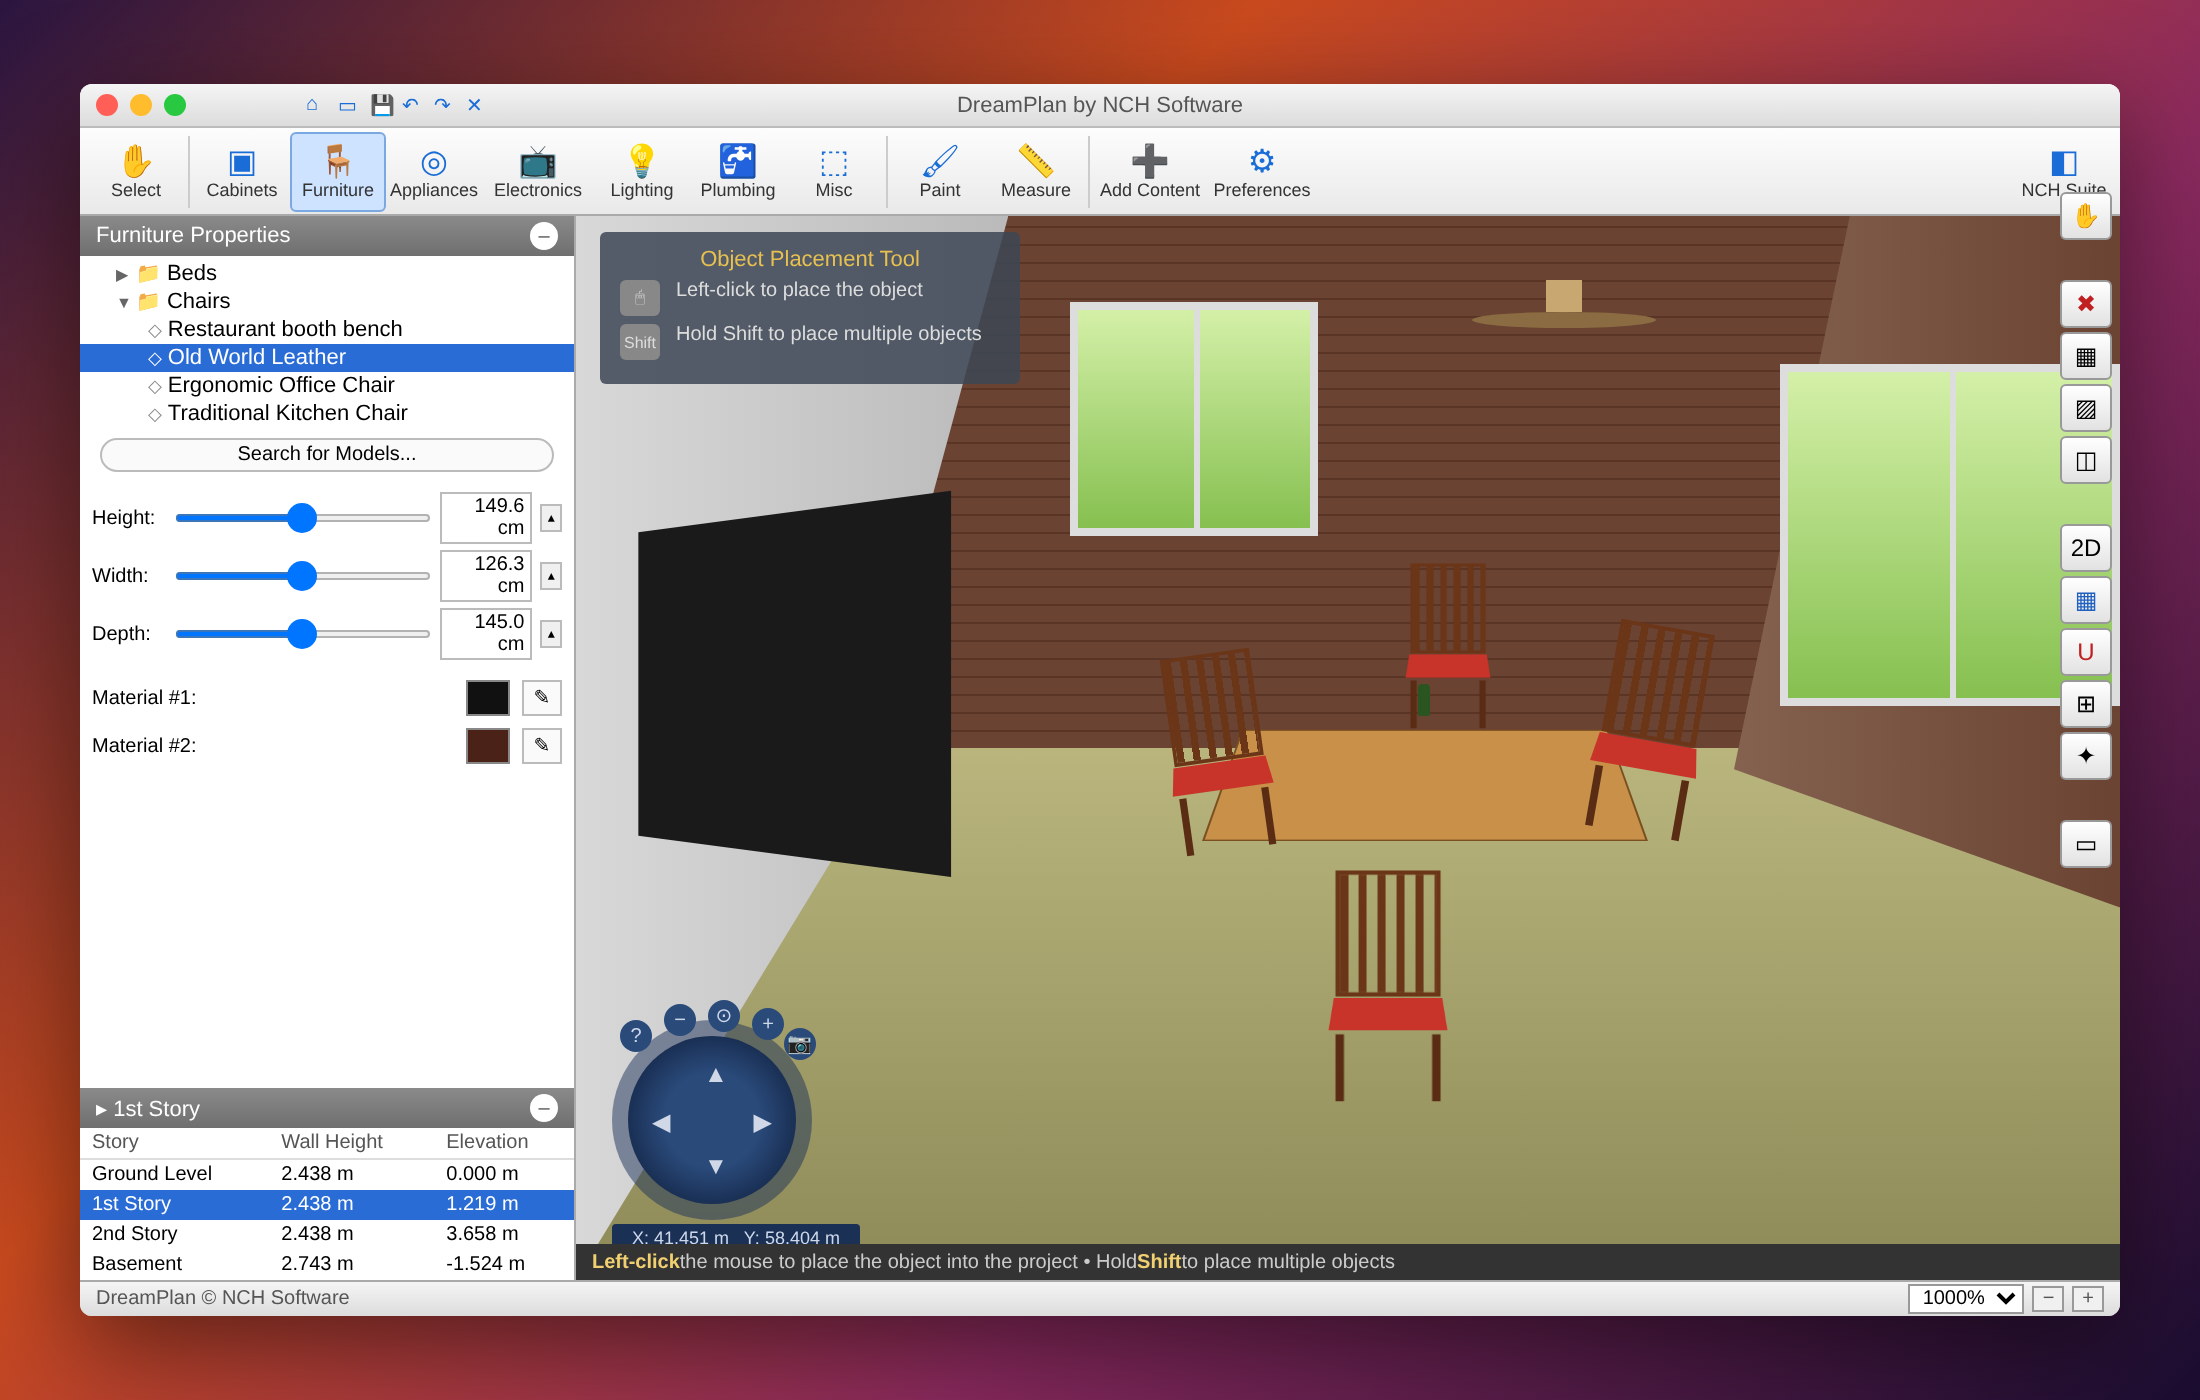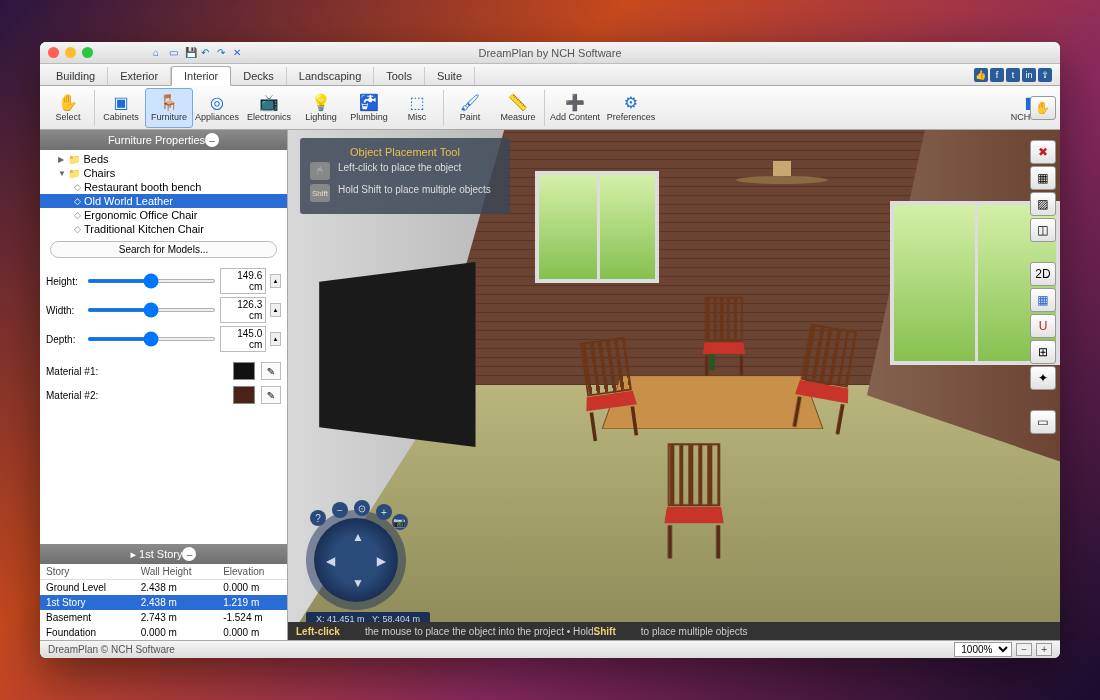--- a/index.html
+++ b/index.html
@@ -19,21 +19,21 @@
 .social span { width: 14px; height: 14px; background: #2b5c9a; color: #fff; font-size: 9px; display: flex; align-items: center; justify-content: center; border-radius: 2px;}
 .toolbar { height: 44px; background: linear-gradient(#fdfdfd,#e9e9e9); border-bottom: 1px solid #aaa; display: flex; align-items: center; padding: 0 4px; gap: 0; }
 .toolbtn { display: flex; flex-direction: column; align-items: center; justify-content: center; width: 48px; height: 40px; font-size: 9px; color: #333; border-radius: 3px; cursor: pointer; }
 .toolbtn.wide{ width:56px;}
 .toolbtn.active { background: #cde3ff; border: 1px solid #7aa8e0; }
 .toolbtn .ico { width: 20px; height: 18px; display: flex; align-items: center; justify-content: center; font-size: 16px; color: #1a6dd6; }
 .toolsep { width: 1px; height: 36px; background: #ccc; margin: 0 2px;}
 .toolbar .spacer{ flex: 1; }
 .mainarea { flex: 1; display: flex; min-height: 0; }
 .sidebar { width: 248px; background: #fff; display: flex; flex-direction: column; border-right: 1px solid #aaa; }
-.panelhdr { background: linear-gradient(#8a8a8a,#6f6f6f); color: #fff; font-size: 11px; padding: 3px 8px; display: flex; justify-content: center; align-items: center; }
+.panelhdr { background: linear-gradient(#8a8a8a,#6f6f6f); color: #fff; font-size: 11px; padding: 3px 8px; display: flex; justify-content: space-between; align-items: center; }
 .panelhdr .collapse{ width:14px;height:14px;background:#fff;border-radius:50%;color:#555;font-size:10px;display:flex;align-items:center;justify-content:center;cursor:pointer;}
 .tree { font-size: 11px; padding: 2px 0; overflow-y: auto; }
 .tree-row { display: flex; align-items: center; padding: 1px 4px; cursor: pointer; white-space: nowrap; }
 .tree-row.sel { background: #2a6cd6; color: #fff; }
 .tree-row .arrow{ width: 10px; display:inline-block; font-size: 8px; color:#666;}
 .tree-row .fold{ color:#d4a848; margin-right:3px; font-size:10px;}
 .tree-row .itm{ color:#888; margin-right:3px; font-size:9px;}
 .tree-row.sel .arrow,.tree-row.sel .fold,.tree-row.sel .itm{color:#fff;}
 .indent1{padding-left:18px;} .indent2{padding-left:34px;}
 .searchbtn{ margin: 3px 10px; border:1px solid #bbb; border-radius:10px; font-size:10px; text-align:center; padding:2px; cursor:pointer; background:#fafafa;}
@@ -95,21 +95,21 @@
 .coords{position:absolute;left:18px;bottom:14px;background:#1a3055;color:#cdd8ea;font-size:9px;padding:2px 10px;border-radius:2px;}
 .righttools{ position:absolute; right:2px; top:54px; width:28px; display:flex; flex-direction:column; gap:2px; }
 .righttools .rt{width:26px;height:24px;border:1px solid #999;border-radius:3px;background:linear-gradient(#fff,#e2e2e2);display:flex;align-items:center;justify-content:center;font-size:12px;cursor:pointer;}
 .righttools .rt.gap{margin-top:18px;}
 .statusbar { height:18px; background:linear-gradient(#f5f5f5,#dcdcdc); border-top:1px solid #aaa; display:flex; align-items:center; font-size:10px; color:#555; padding:0 8px;}
 .statusbar .zoom{margin-left:auto;display:flex;align-items:center;gap:4px;}
 .statusbar select{font-size:10px;border:1px solid #999;background:#fff;padding:0 2px;}
 .statusbar .zbtn{border:1px solid #999;background:#f0f0f0;padding:0 4px;cursor:pointer;}
 .hintbar{position:absolute;left:0;right:0;bottom:0;height:18px;background:#333;color:#e8c050;font-size:10px;display:flex;align-items:center;padding:0 8px;}
 .hintbar b{color:#f0d070;}
-.hintbar .grey{color:#ccc;margin-left:25px;}
+.hintbar .grey{color:#ccc;}
 </style>
 </head>
 <body>
 
 <div class="window">
 
   <div class="titlebar">
     <div class="traffic">
       <div class="tl red"></div>
       <div class="tl yel"></div>
@@ -119,36 +119,20 @@
       <span>⌂</span>
       <span>▭</span>
       <span>💾</span>
       <span>↶</span>
       <span>↷</span>
       <span>✕</span>
     </div>
     <div class="title">DreamPlan by NCH Software</div>
   </div>
 
-  <div class="tabbar">
-    <div class="tab">Building</div>
-    <div class="tab">Exterior</div>
-    <div class="tab active">Interior</div>
-    <div class="tab">Decks</div>
-    <div class="tab">Landscaping</div>
-    <div class="tab">Tools</div>
-    <div class="tab">Suite</div>
-    <div class="social">
-      <span>👍</span>
-      <span>f</span>
-      <span>t</span>
-      <span>in</span>
-      <span>⇪</span>
-    </div>
-  </div>
 
   <div class="toolbar">
     <div class="toolbtn">
         <div class="ico">✋</div>
         <span>Select</span>
       </div>
     <div class="toolsep"></div>
     <div class="toolbtn">
         <div class="ico">▣</div>
         <span>Cabinets</span>
@@ -286,28 +270,28 @@
                 <td>Ground Level</td>
                 <td>2.438 m</td>
                 <td>0.000 m</td>
               </tr>
           <tr class="sel">
                 <td>1st Story</td>
                 <td>2.438 m</td>
                 <td>1.219 m</td>
               </tr>
           <tr>
+                <td>2nd Story</td>
+                <td>2.438 m</td>
+                <td>3.658 m</td>
+              </tr>
+          <tr>
                 <td>Basement</td>
                 <td>2.743 m</td>
                 <td>-1.524 m</td>
-              </tr>
-          <tr>
-                <td>Foundation</td>
-                <td>0.000 m</td>
-                <td>0.000 m</td>
               </tr>
         </tbody>
           </table>
       </div>
     </div>
 
     <div class="viewport">
       <div class="scene">
         <div class="wall-back"></div>
         <div class="floor"></div>

